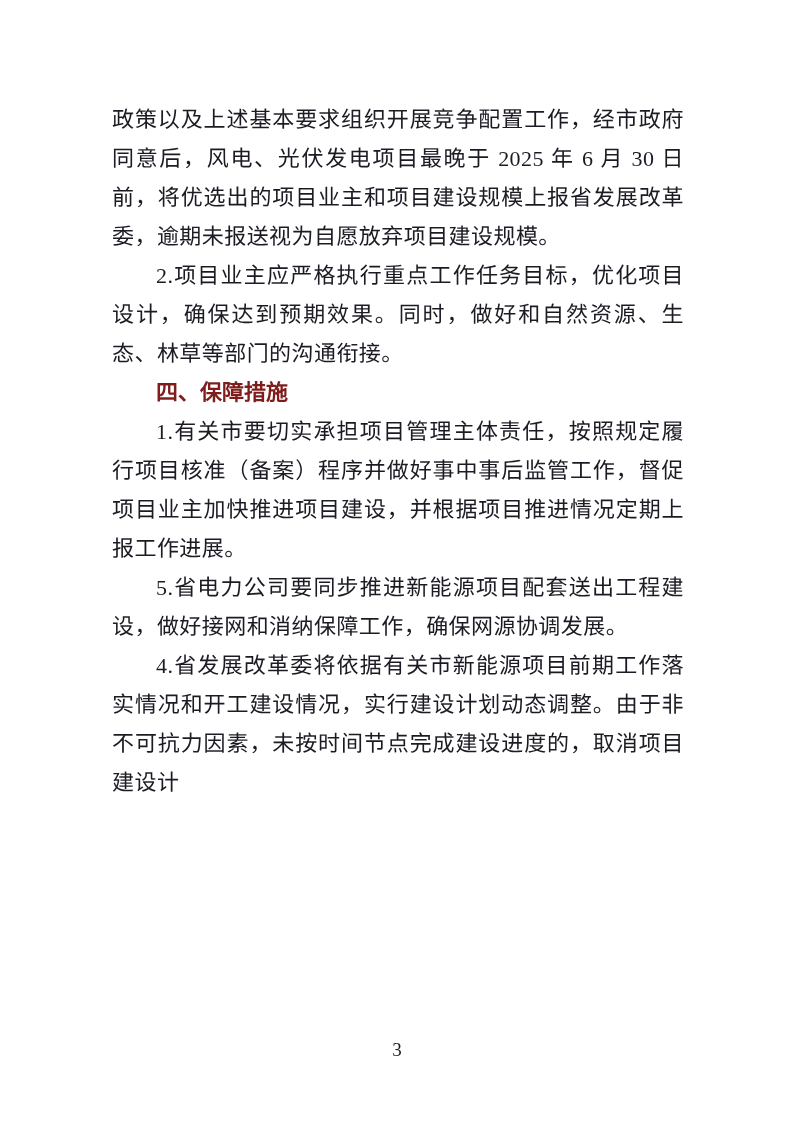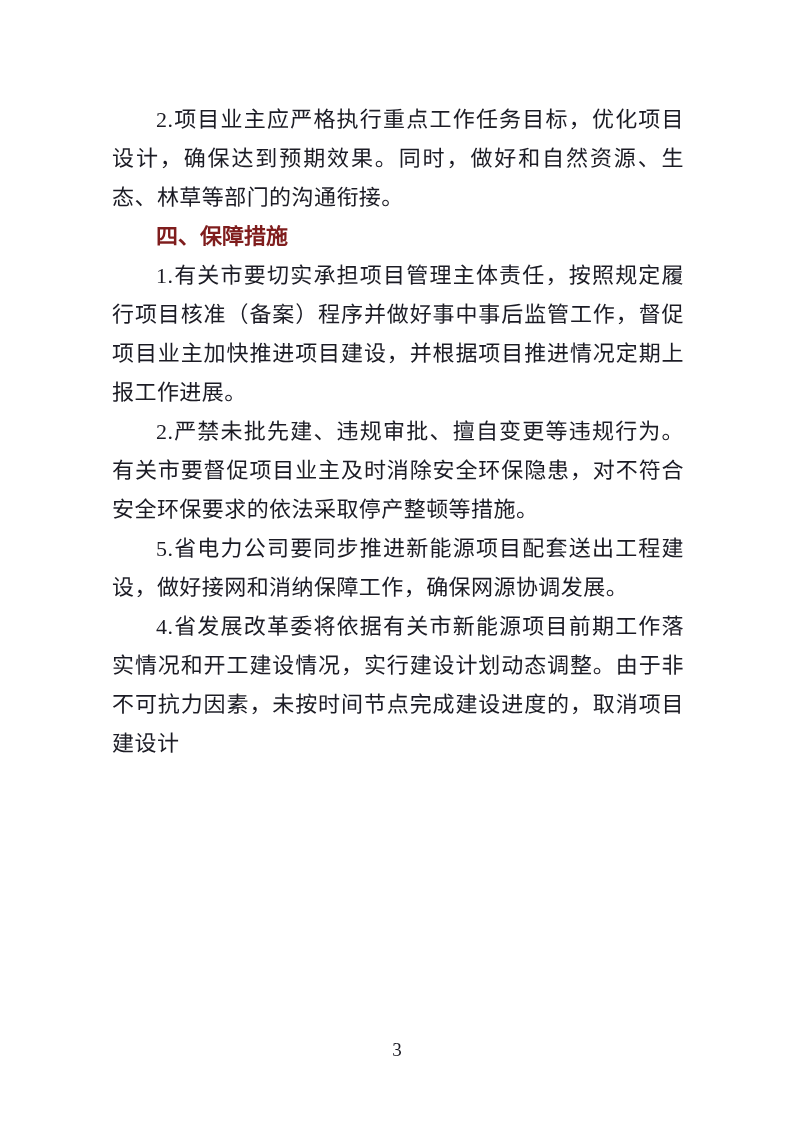--- a/index.html
+++ b/index.html
@@ -60,22 +60,22 @@
     line-height: 24px;
     color: #1b1b24;
     font-family: "Liberation Serif", "DejaVu Serif", serif;
   }
 </style>
 </head>
 <body>
 
 <div class="page">
   <div class="content">
+    <p class="body-para">政策以及上述基本要求组织开展竞争配置工作，经市政府同意后，风电、光伏发电项目最晚于 2025 年 6 月 30 日前，将优选出的项目业主和项目建设规模上报省发展改革委，逾期未报送视为自愿放弃项目建设规模。</p>
     <p class="body-para indent">2.项目业主应严格执行重点工作任务目标，优化项目设计，确保达到预期效果。同时，做好和自然资源、生态、林草等部门的沟通衔接。</p>
     <h2 class="section-heading">四、保障措施</h2>
     <p class="body-para indent">1.有关市要切实承担项目管理主体责任，按照规定履行项目核准（备案）程序并做好事中事后监管工作，督促项目业主加快推进项目建设，并根据项目推进情况定期上报工作进展。</p>
-    <p class="body-para indent">2.严禁未批先建、违规审批、擅自变更等违规行为。有关市要督促项目业主及时消除安全环保隐患，对不符合安全环保要求的依法采取停产整顿等措施。</p>
     <p class="body-para indent">5.省电力公司要同步推进新能源项目配套送出工程建设，做好接网和消纳保障工作，确保网源协调发展。</p>
     <p class="body-para indent">4.省发展改革委将依据有关市新能源项目前期工作落实情况和开工建设情况，实行建设计划动态调整。由于非不可抗力因素，未按时间节点完成建设进度的，取消项目建设计</p>
   </div>
 
   <div class="page-number">3</div>
 </div>
 
 </body></html>

